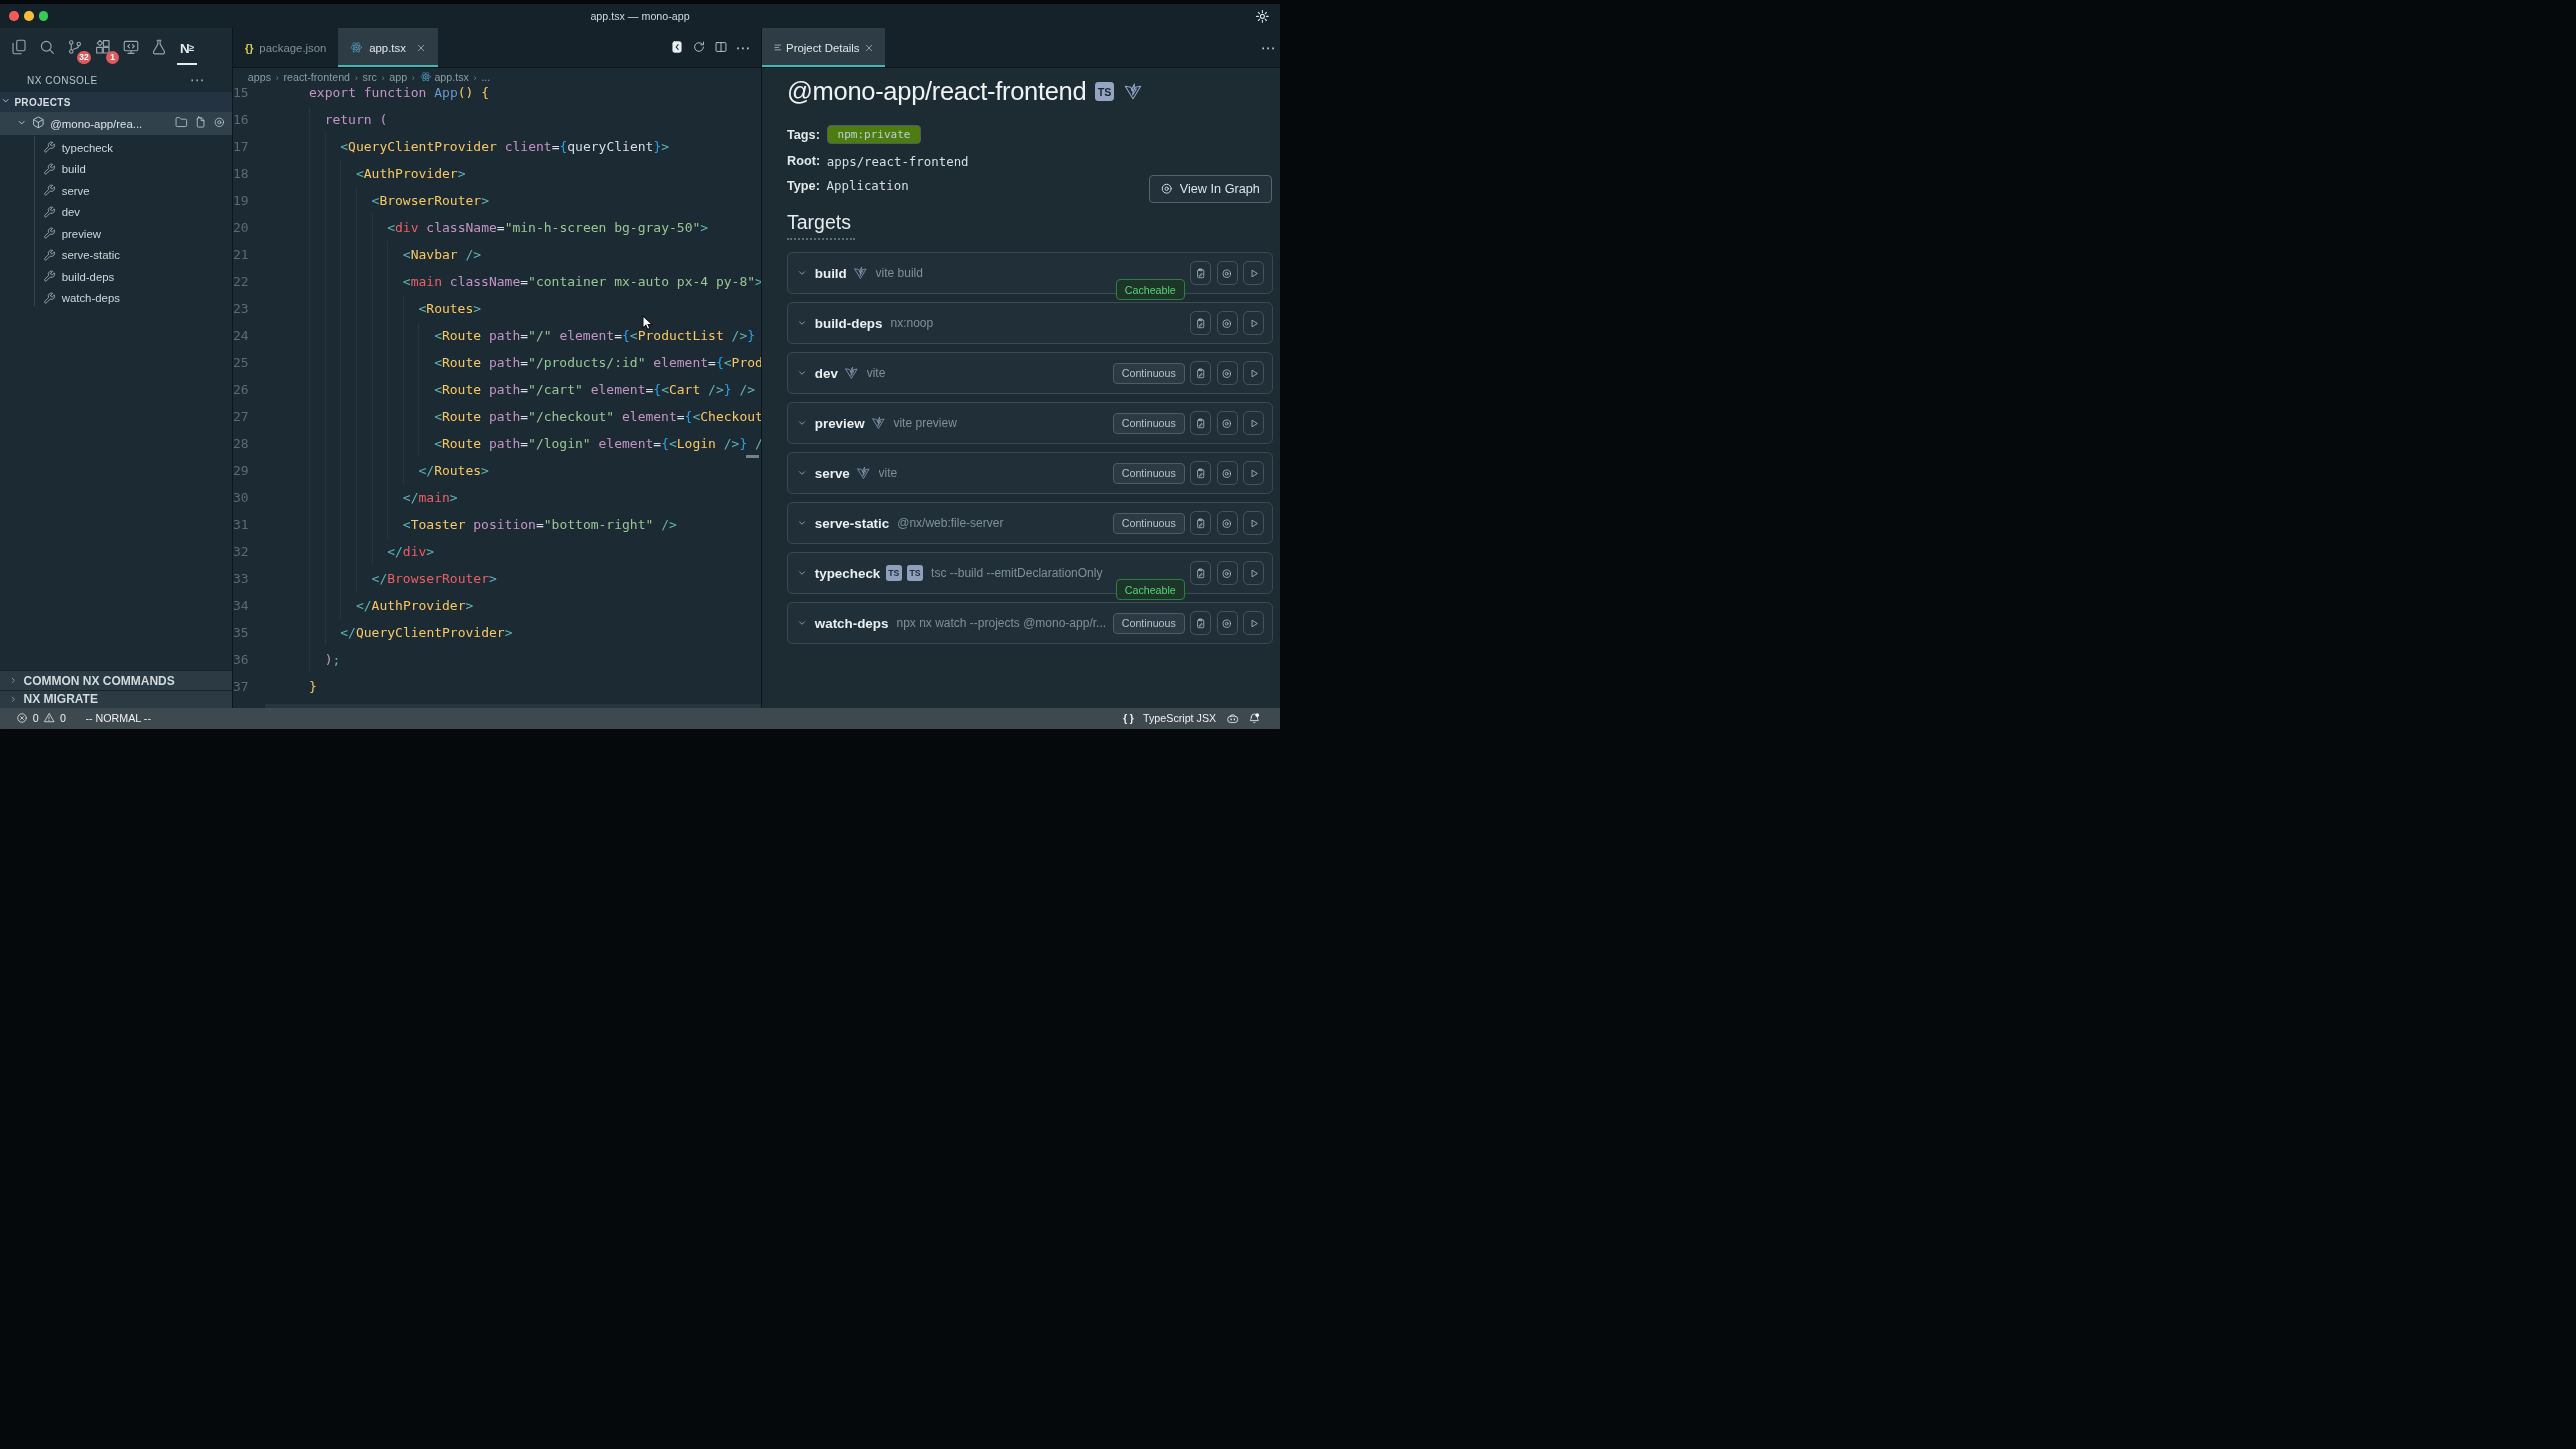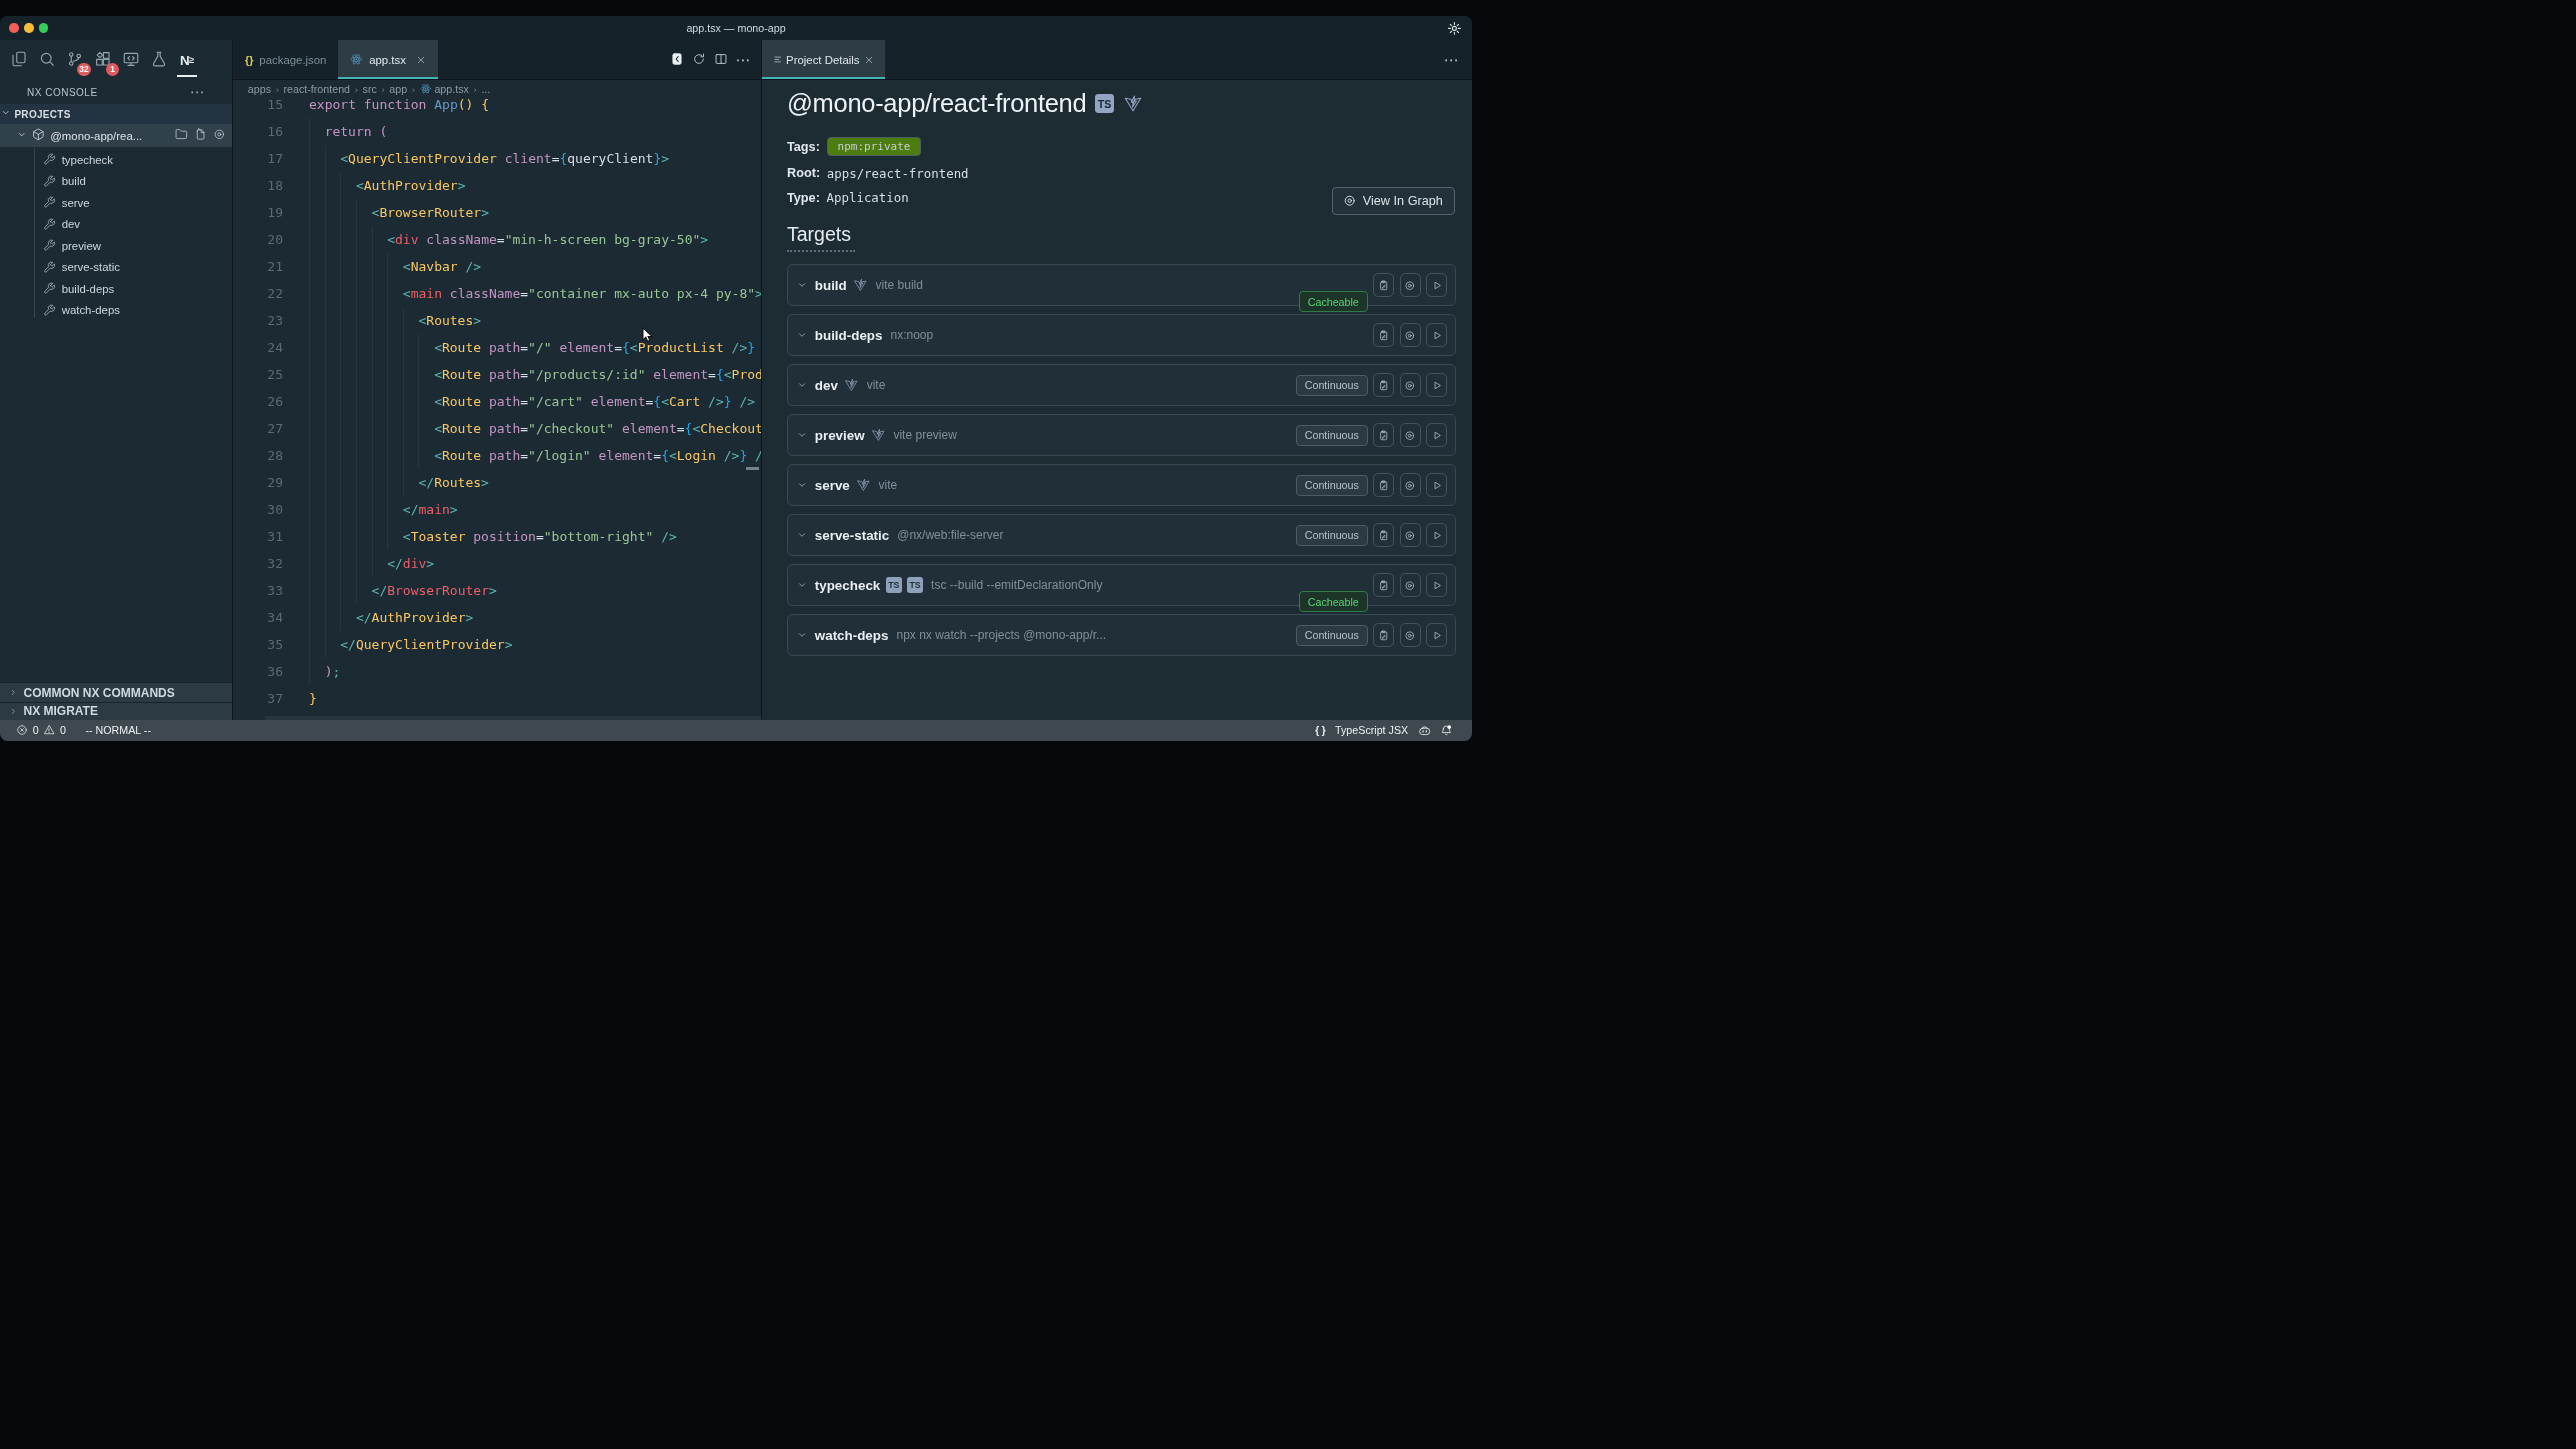--- a/index.html
+++ b/index.html
@@ -1,17 +1,17 @@
 <!DOCTYPE html>
 <html style="font-size:10.7px"><head>
 <meta charset="utf-8">
 <style>
   * { box-sizing: border-box; margin: 0; padding: 0; }
   html,body { width: 1288px; height: 725px; background:#05090c; font-family:"Liberation Sans", sans-serif; }
-  .window { position:absolute; left:0; top:16px; width:1472px; height:725px; border-radius:8px; overflow:hidden; background:#1b2a33; }
+  .window { position:absolute; left:0; top:4px; width:1280px; height:725px; border-radius:1px; overflow:hidden; background:#1b2a33; }
 
   
   .titlebar { position:absolute; left:0; top:0; right:0; height:24px; background:#15222a; }
   .lights { position:absolute; left:9.4px; top:7.4px; display:flex; gap:5.4px; }
   .light { width:9.4px; height:9.4px; border-radius:50%; }
   .light.r { background:#f45c57; } .light.y { background:#f6bd3b; } .light.g { background:#39cb5a; }
   .wtitle { position:absolute; left:0; right:0; top:0; height:24px; line-height:24px; text-align:center; color:#cfdbe1; font-size:10.7px; }
   .tb-gear { position:absolute; right:10.7px; top:4.7px; color:#d4e4e0; }
 
   
@@ -54,21 +54,21 @@
   .tab-actions { margin-left:auto; display:flex; align-items:center; gap:8px; padding-right:10.7px; color:#c9d4da; }
   .tab-actions .more { font-size:14.8px; }
   .breadcrumbs { height:18px; display:flex; align-items:center; gap:4.7px; padding-left:14.8px; font-size:10.7px; color:#8b9ca6; background:#1b2a33; }
   .breadcrumbs .sep { color:#70828c; font-size:9.4px; }
   .breadcrumbs .crumb { display:flex; align-items:center; gap:3.4px; }
   .breadcrumbs .ricon { color:#58a6c8; display:flex; }
 
   .code { position:relative; flex:1; overflow:hidden; font-family:"DejaVu Sans Mono", monospace; font-size:13px; }
   .code-lines { position:absolute; left:0; right:0; top:-6.7px; }
   .cl { display:flex; height:27px; line-height:27px; }
-  .ln { flex:0 0 50px; width:50px; text-align:right; color:#5b6b75; }
+  .ln { flex:0 0 50px; width:50px; color:#5b6b75; }
   .lc { padding-left:26px; white-space:pre; }
   .ig { display:inline-block; width:2ch; height:100%; box-shadow:inset 0.7px 0 0 #2c3c46; vertical-align:top; }
   .tk-kw { color:#c594c5; } .tk-fn { color:#6699cc; } .tk-br { color:#fac863; }
   .tk-tag { color:#5fb3b3; } .tk-cmp { color:#fac863; } .tk-html { color:#ec5f67; }
   .tk-attr { color:#c594c5; } .tk-str { color:#99c794; } .tk-jsb { color:#2aa3e8; }
   .tk-pln { color:#d8dee9; } .tk-pnc { color:#5fb3b3; }
   .cur-line { position:absolute; left:32px; right:0; top:618px; height:27.5px; background:#263640; }
   .sthumb { position:absolute; left:513px; top:369px; width:13.4px; height:3.4px; background:#768089; }
 
   

